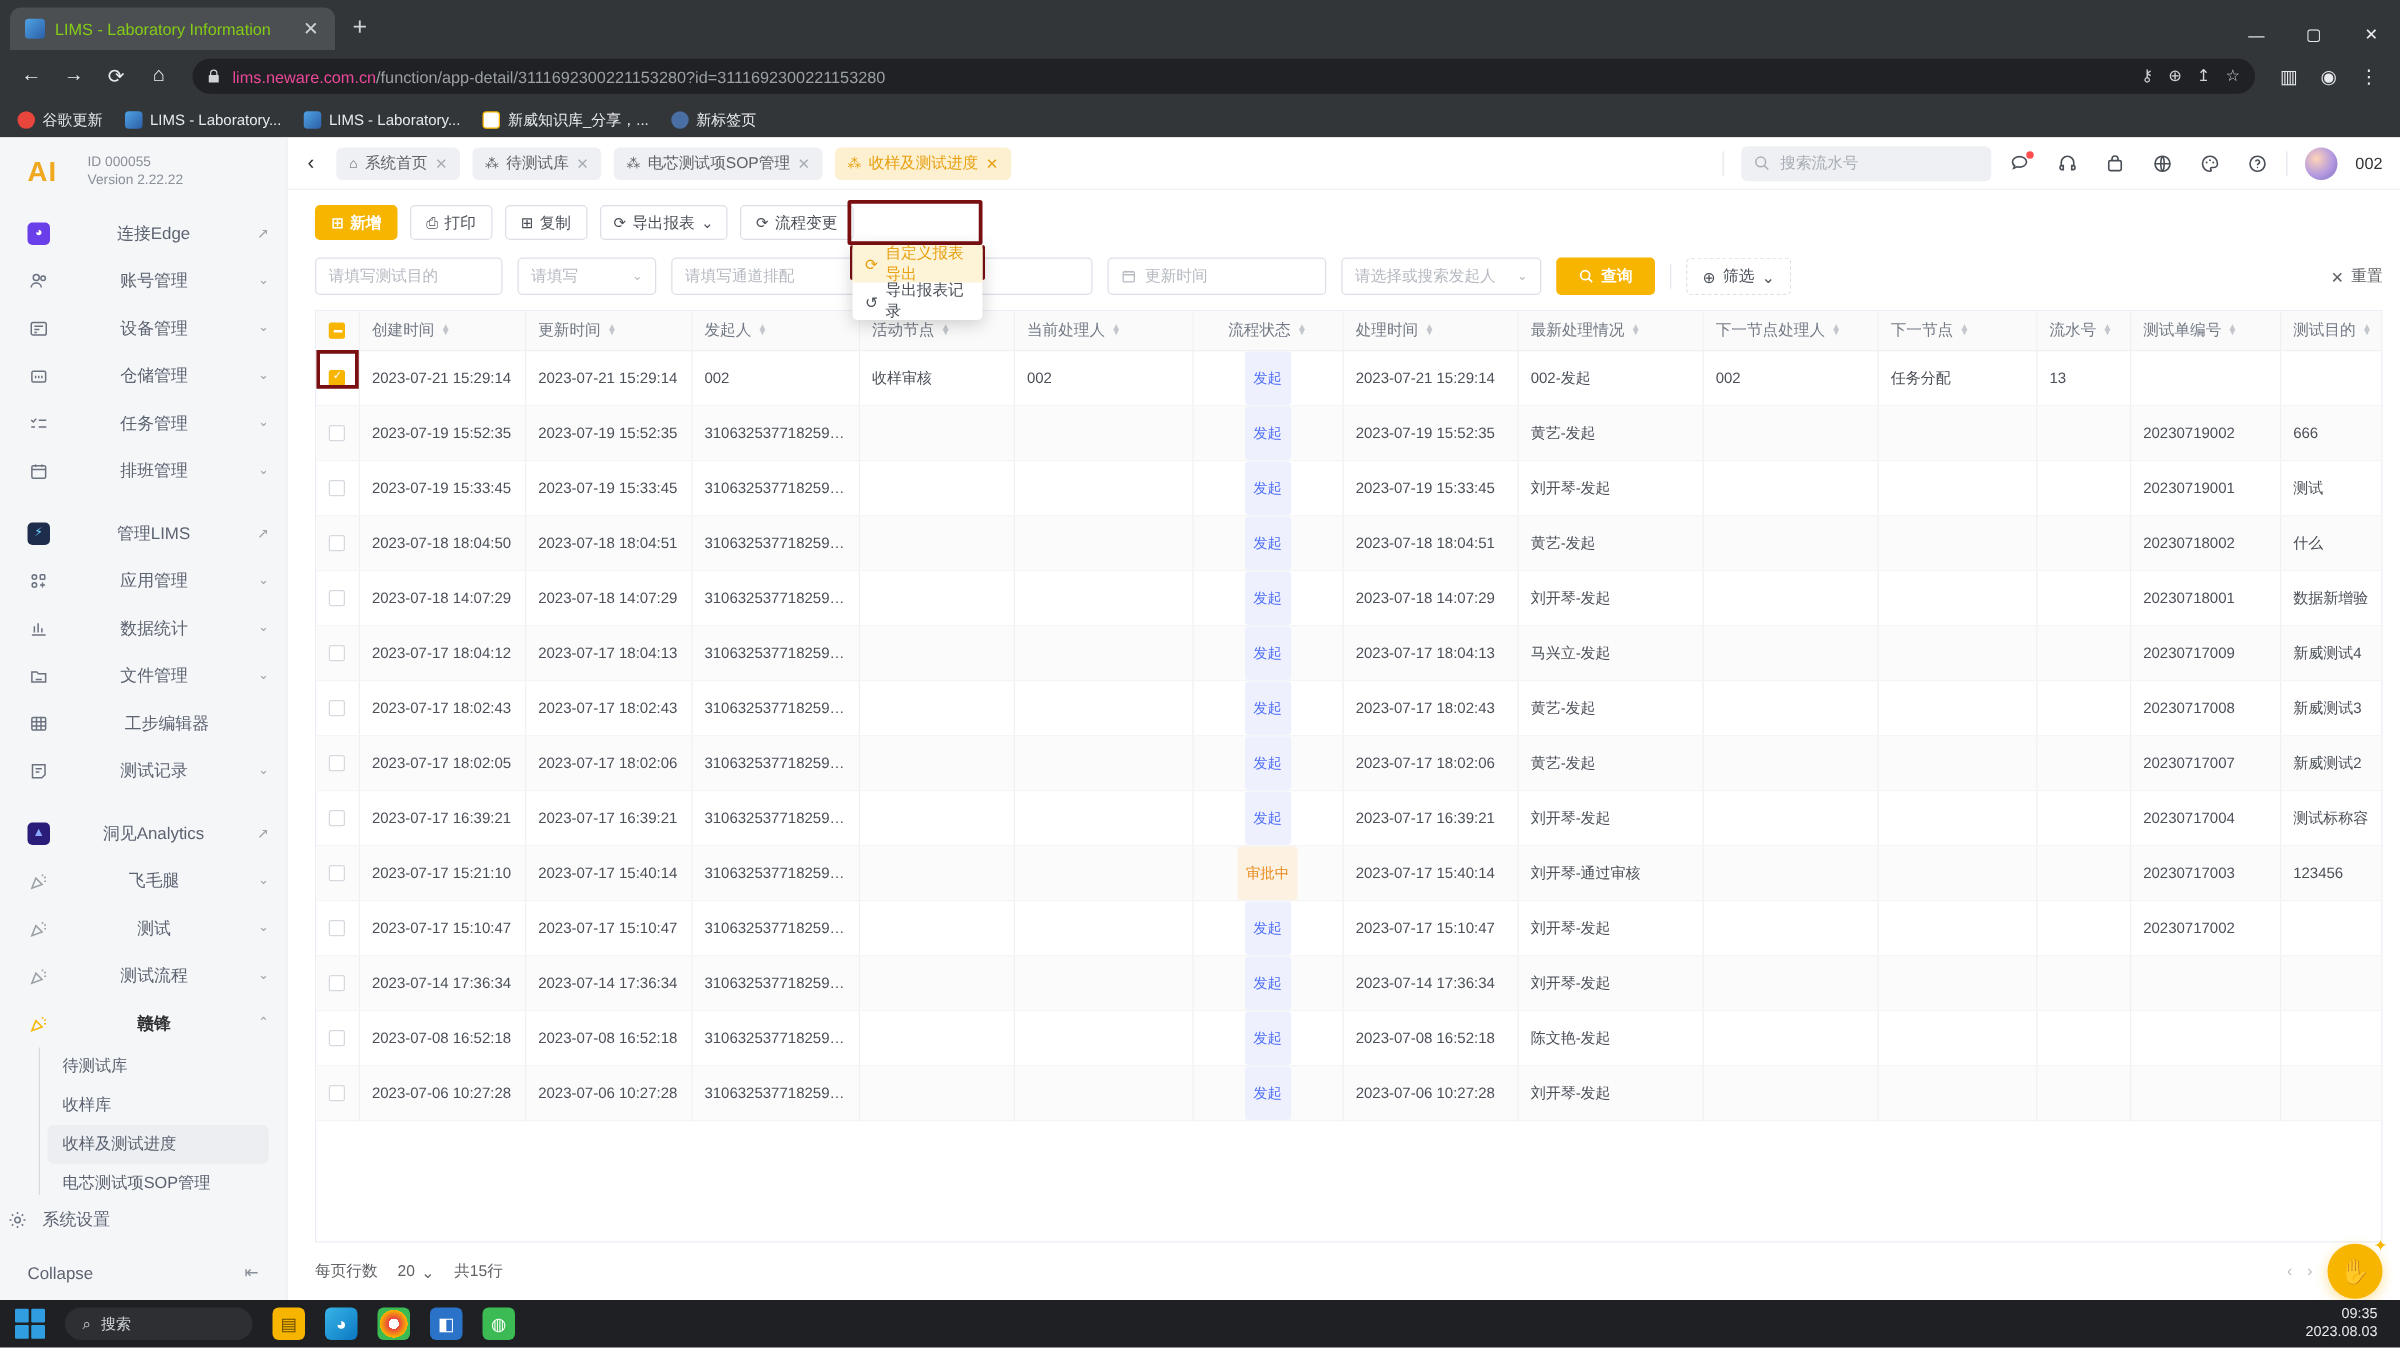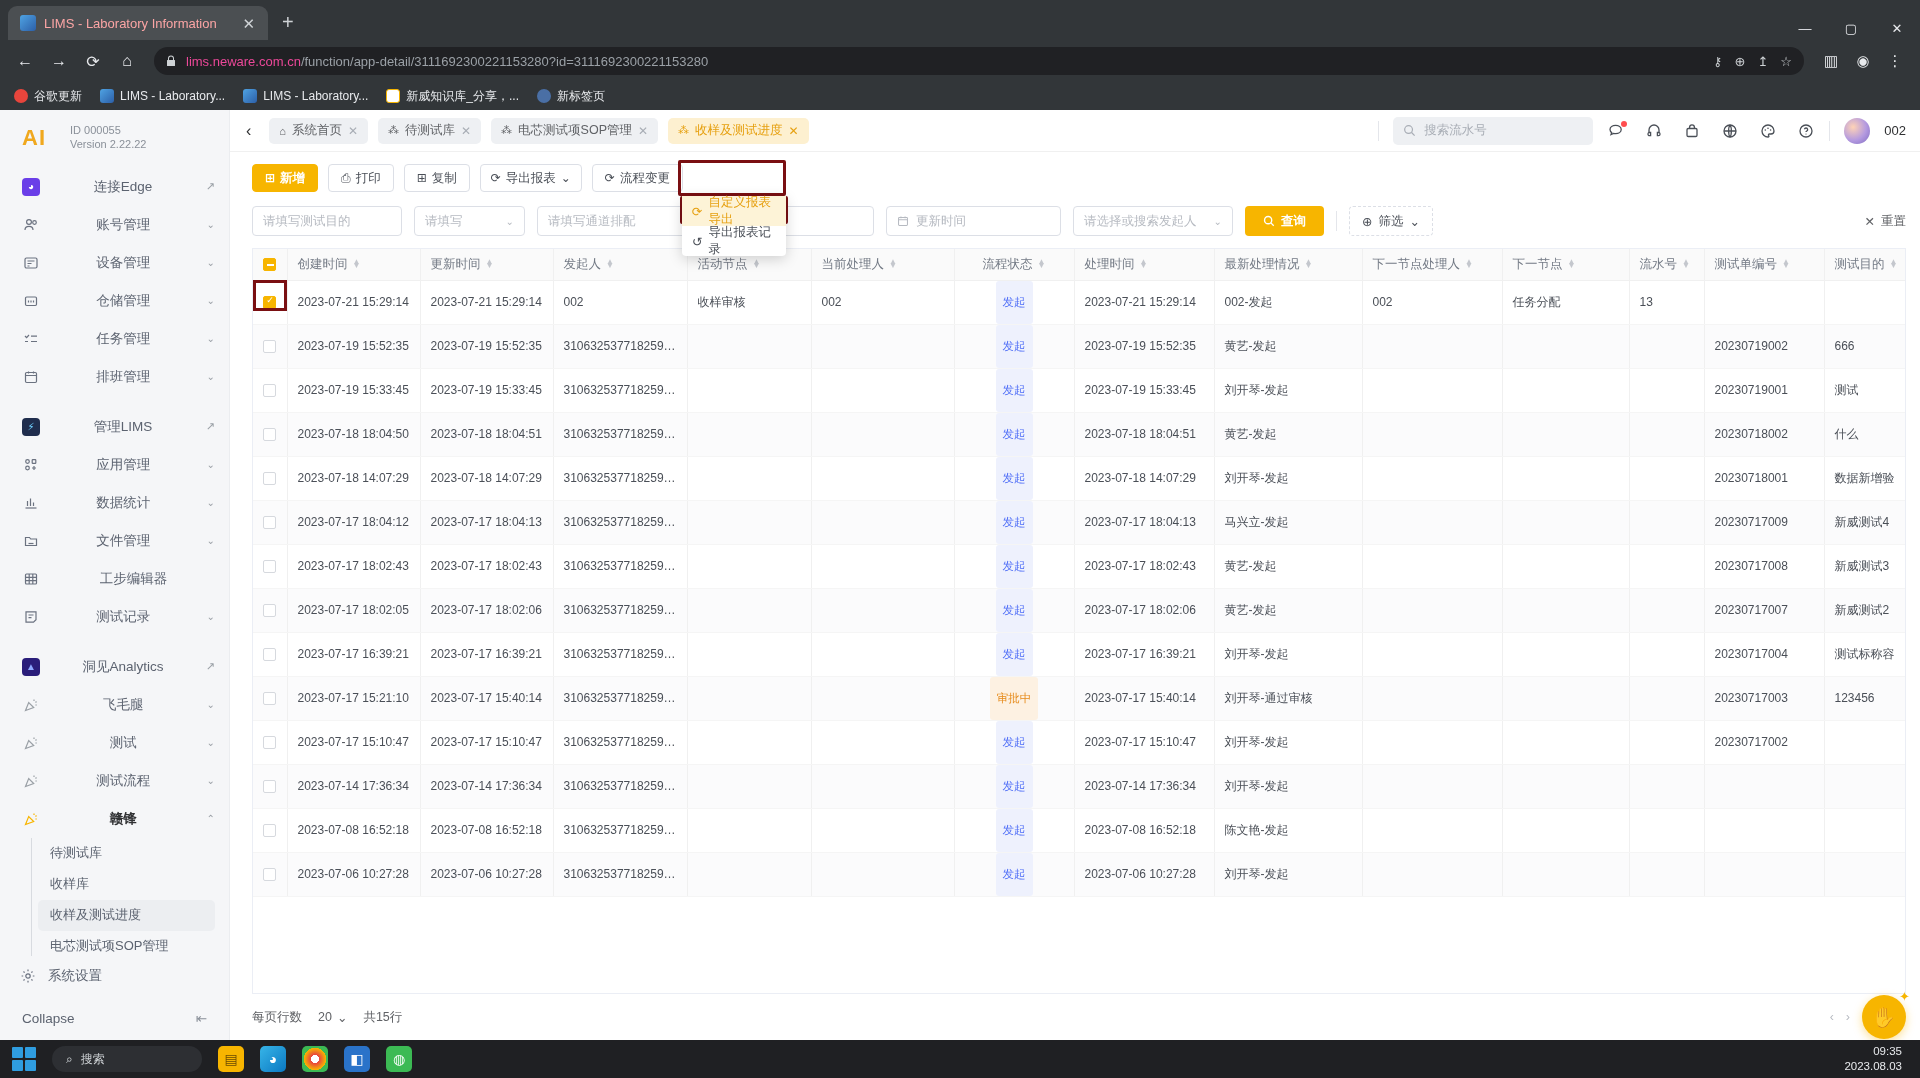--- a/index.html
+++ b/index.html
@@ -6,21 +6,21 @@
   html,body { width:1920px; height:1078px; overflow:hidden; }
   body { font-family:"Liberation Sans","DejaVu Sans",sans-serif; background:#fff; font-size:13px; color:#303133; }
 
   
   .chrome { background:#323639; width:100%; }
   .tabstrip { height:40px; display:flex; align-items:flex-end; padding-left:8px; }
   .btab { height:34px; background:#4b4f52; border-radius:9px 9px 0 0; display:flex; align-items:center;
           gap:8px; padding:0 10px 0 12px; min-width:260px; max-width:300px; }
   .btab .fav { width:16px;height:16px;border-radius:3px;background:#3a7bd5;flex:none;
                background:linear-gradient(135deg,#4fa3e3,#2c5fa8); }
-  .btab .tt { color:#fca5a5; font-size:13px; white-space:nowrap; overflow:hidden; text-overflow:clip; flex:1; }
+  .btab .tt { color:#84cc16; font-size:13px; white-space:nowrap; overflow:hidden; text-overflow:clip; flex:1; }
   .btab .xx { color:#cfd3d6; font-size:15px; line-height:1; padding:2px 3px; }
   .newtab { color:#cfd3d6; font-size:20px; margin-left:14px; margin-bottom:6px; }
   .wctl { margin-left:auto; display:flex; align-items:center; gap:0; margin-bottom:4px; }
   .wctl span { width:46px; text-align:center; color:#e8eaed; font-size:13px; }
 
   .navbar { height:42px; display:flex; align-items:center; gap:4px; padding:0 10px; }
   .nbtn { width:30px;height:30px; display:flex;align-items:center;justify-content:center; color:#e8eaed; font-size:16px; border-radius:50%; }
   .omnibox { flex:1; height:28px; background:#202124; border-radius:14px; display:flex; align-items:center;
              padding:0 12px; gap:10px; margin:0 8px; }
   .omnibox .lock { color:#cfd3d6; font-size:11px; }
@@ -49,21 +49,21 @@
   .nav-i .lbl { flex:1; white-space:nowrap;text-align:center; }
   .nav-i .ext { color:#9aa0a6; font-size:11px; }
   .nav-i .chev { color:#9aa0a6; font-size:10px; }
   .nav-i.gap { margin-top:12px; }
   .nav-i.active .lbl { color:#303133; font-weight:bold; }
   .sq { width:18px;height:18px;border-radius:4px;display:flex;align-items:center;justify-content:center;color:#fff;font-size:10px;}
   .subgroup { position:relative; padding-left:38px; }
   .subgroup:before { content:""; position:absolute; left:31px; top:0; bottom:0; width:1px; background:#d8dbe0; }
   .sub-i { height:31px; display:flex; align-items:center; color:#5c6370; font-size:13px; padding-left:12px; }
   .sub-i.active { background:#eceef1; border-radius:5px; margin-right:14px; }
-  .sys { display:flex; align-items:center; gap:12px; height:40px; padding:0 20px; color:#5c6370; font-size:13.5px; }
+  .sys { display:flex; align-items:center; gap:12px; height:40px; padding:0 6px; color:#5c6370; font-size:13.5px; }
   .collapse { display:flex; align-items:center; height:44px; padding:0 22px; color:#5c6370; font-size:13.5px; border-top:0; }
   .collapse .cl { margin-left:auto; color:#8a9099; }
 
   
   .main { flex:1; display:flex; flex-direction:column; min-width:0; background:#fff; }
   .apphead { height:42px; display:flex; align-items:center; gap:10px; padding:0 14px 0 8px; border-bottom:1px solid #f0f0f0; }
   .backarr { color:#303133; font-size:16px; padding:0 8px; }
   .ptab { display:flex; align-items:center; gap:6px; height:26px; padding:0 10px; border-radius:5px;
           background:#eef0f3; color:#606266; font-size:12.5px; white-space:nowrap; }
   .ptab.act { background:#fdf0d0; color:#e6a010; }

